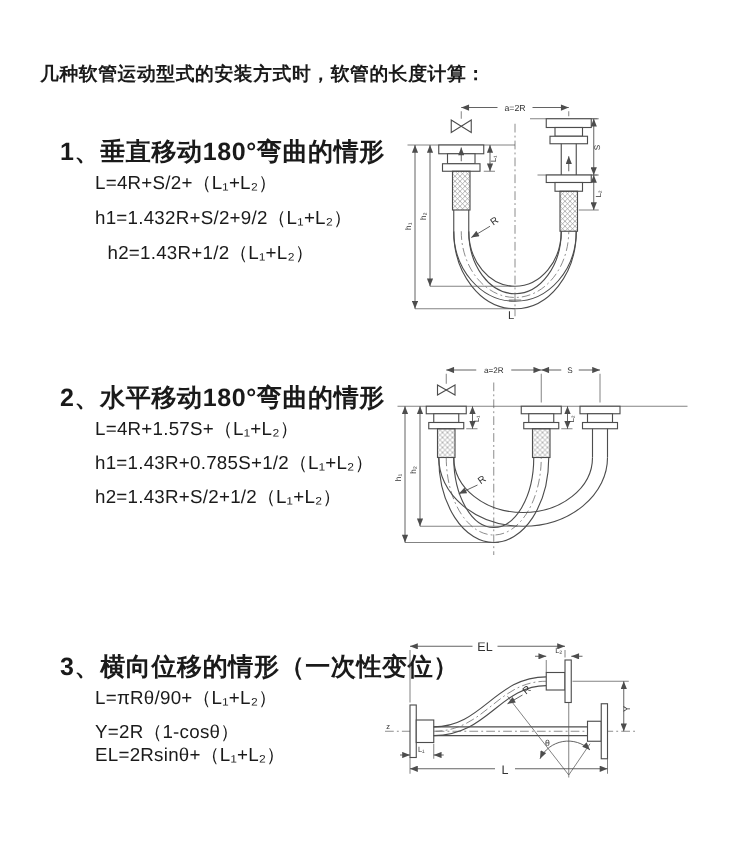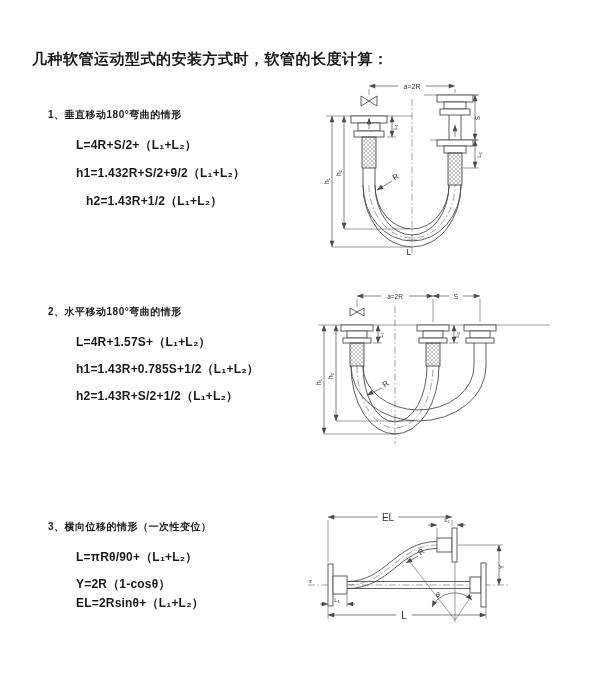--- a/index.html
+++ b/index.html
@@ -3,22 +3,22 @@
 <meta charset="utf-8">
 <style>
   html,body{margin:0;padding:0;}
   body{
     width:600px;height:675px;position:relative;background:#ffffff;
     font-family:"Liberation Sans","DejaVu Sans",sans-serif;color:#1a1a1a;
     overflow:hidden;
   }
   .abs{position:absolute;}
   .title{font-size:15px;font-weight:600;letter-spacing:0.5px;white-space:nowrap;margin-top:28px;}
-  .heading{font-size:10px;font-weight:600;letter-spacing:0.5px;white-space:nowrap;}
-  .formula{font-size:12px;font-weight:700;letter-spacing:0.2px;white-space:nowrap;}
+  .heading{font-size:20px;font-weight:600;letter-spacing:0.5px;white-space:nowrap;}
+  .formula{font-size:15px;font-weight:400;letter-spacing:0.2px;white-space:nowrap;}
   svg{display:block;}
   svg text{font-family:"Liberation Sans","DejaVu Sans",sans-serif;fill:#333;}
   .ln{stroke:#4d4d4d;stroke-width:0.9;fill:none;}
   .thin{stroke:#5a5a5a;stroke-width:0.6;fill:none;}
   .dim{stroke:#4d4d4d;stroke-width:0.7;fill:none;}
   .cl{stroke:#666;stroke-width:0.6;fill:none;stroke-dasharray:7 2.5 1.5 2.5;}
   .plate{fill:#ffffff;stroke:#4d4d4d;stroke-width:0.9;}
   .hatchrect{stroke:#4d4d4d;stroke-width:0.9;}
 </style>
 </head>

